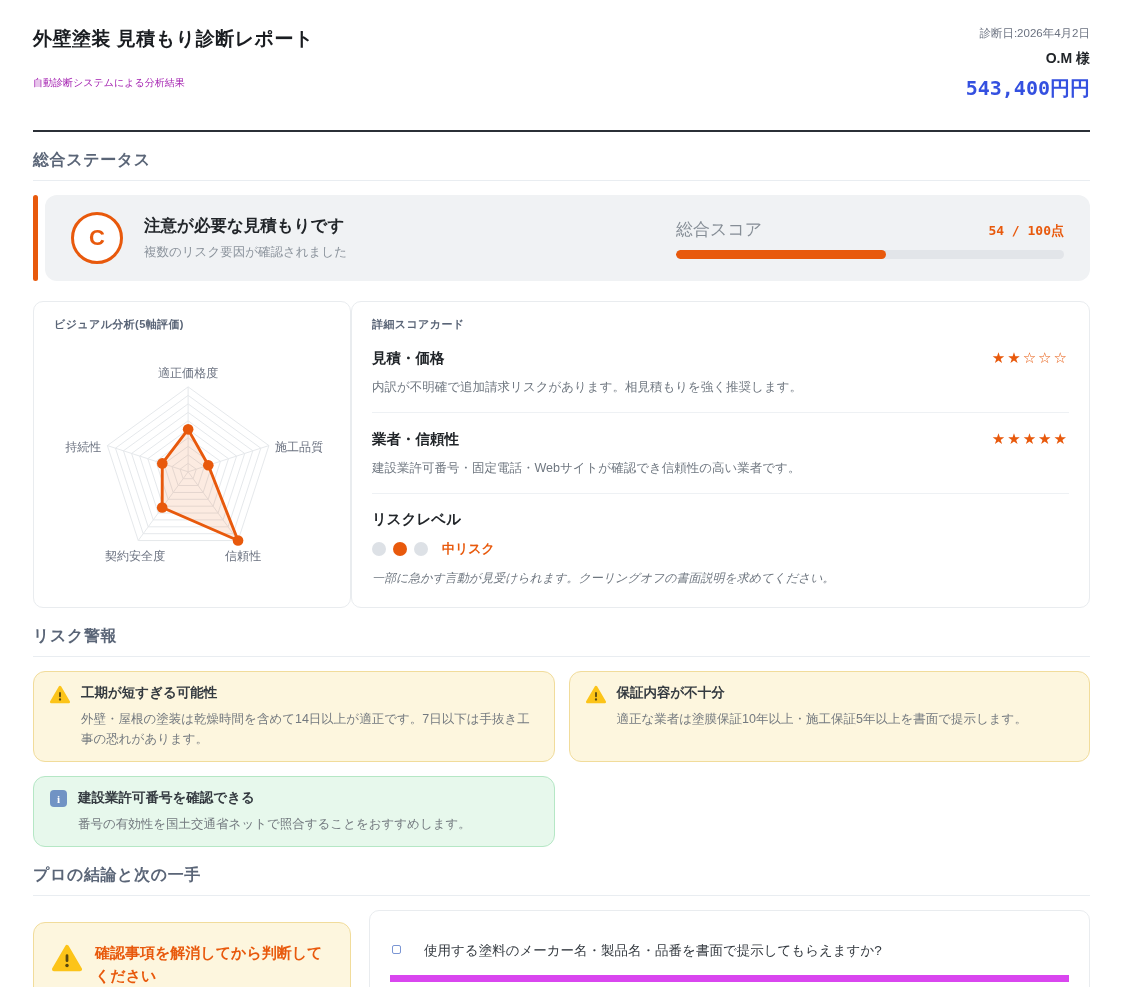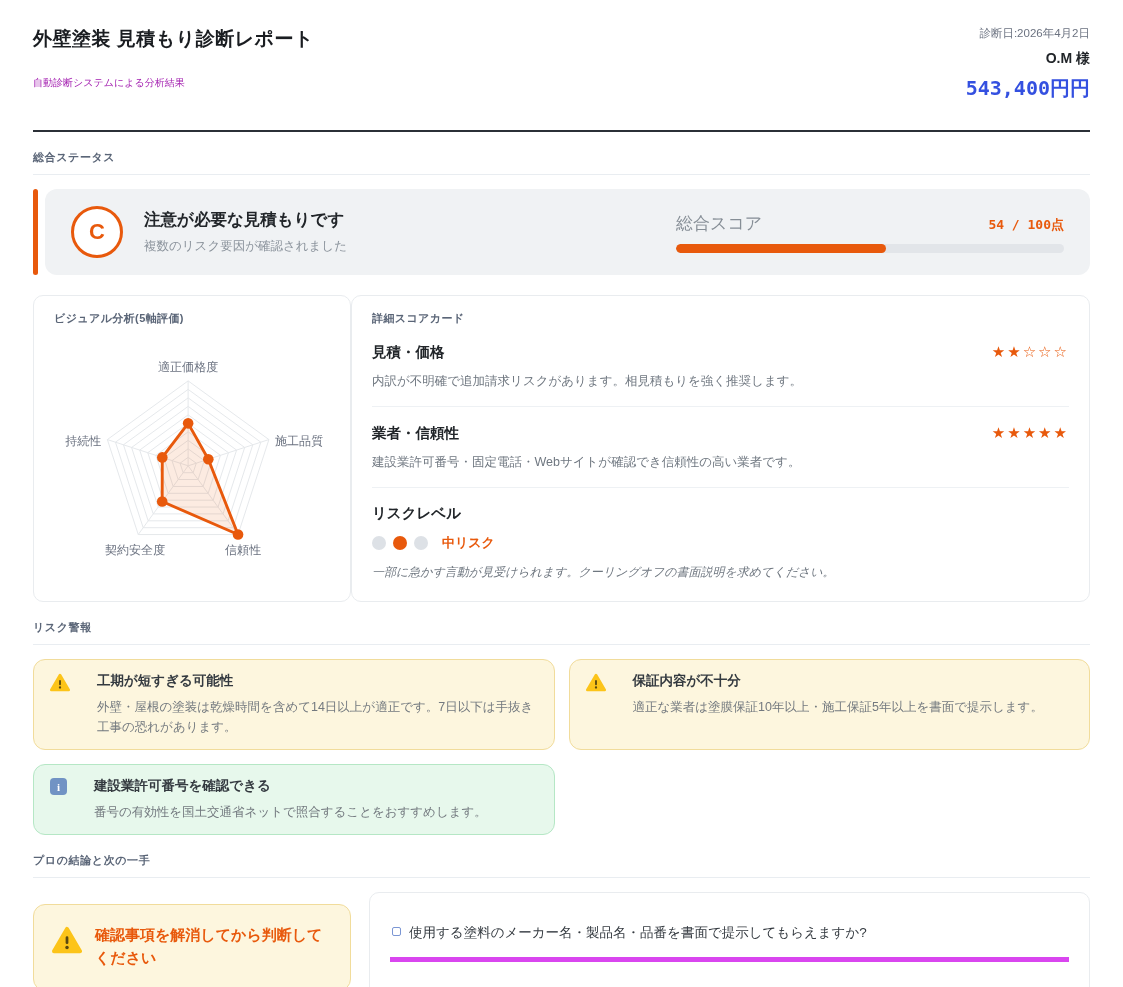--- a/index.html
+++ b/index.html
@@ -13,21 +13,21 @@
   .h-title { font-size:19px; font-weight:700; color:#1a1d21; letter-spacing:0.5px; }
   .h-sub   { font-size:10px; color:#a21caf; margin-top:24px; }
   .h-right { text-align:right; }
   .h-date  { font-size:11.5px; color:#6b7280; }
   .h-cust  { font-size:14px; font-weight:700; color:#212529; margin-top:9px; }
   .h-price { font-size:20px; font-weight:700; color:#3450e0; margin-top:7px;
              font-family:"DejaVu Sans Mono","Liberation Mono",monospace; }
   .h-price .unit { font-family:"Liberation Sans","DejaVu Sans",sans-serif; }
 
   
-  .sec-label { font-size:11px; font-weight:700; color:#5a6577; letter-spacing:0.6px; margin-top:18px; }
+  .sec-label { font-size:16px; font-weight:700; color:#5a6577; letter-spacing:0.6px; margin-top:18px; }
   .sec-divider { border:none; border-top:1px solid #e9edf1; margin:9px 0 0; }
 
   
   .status-row { display:flex; gap:7px; margin-top:14px; }
   .accent-bar { width:5px; border-radius:4px; background:#e8590c; }
   .status-card { flex:1; background:#f0f2f4; border-radius:12px; padding:17px 26px;
                  display:flex; align-items:center; }
   .grade-circle { width:52px; height:52px; border-radius:50%; background:#fff;
                   border:3px solid #e8590c; color:#e8590c; font-size:22px; font-weight:700;
                   display:flex; align-items:center; justify-content:center; margin-right:21px; flex:none; }
@@ -59,41 +59,41 @@
   .risk-block { padding-top:16px; }
   .risk-title { font-size:14.5px; font-weight:700; color:#212529; }
   .risk-dots { display:flex; align-items:center; gap:7px; margin-top:11px; }
   .dot { width:14px; height:14px; border-radius:50%; background:#dde1e6; }
   .dot.on { background:#e8590c; }
   .risk-level { font-size:13px; font-weight:700; color:#e8590c; margin-left:7px; }
   .risk-desc { font-size:12px; color:#6f7780; margin-top:11px; line-height:1.6;font-style:italic; }
 
   
   .alert-grid { display:grid; grid-template-columns:1fr 1fr; gap:14px; margin-top:14px; }
-  .alert-card { border-radius:12px; padding:12px 16px; display:flex; gap:27px; align-items:flex-start; }
+  .alert-card { border-radius:12px; padding:12px 16px; display:flex; gap:11px; align-items:flex-start; }
   .alert-warn { background:#fdf6de; border:1px solid #f1dc9b; }
   .alert-info { background:#e7f8ec; border:1px solid #b5e7c5; }
   .a-title { font-size:13.5px; font-weight:700; color:#343a40; }
   .a-desc { font-size:12.5px; color:#73797f; margin-top:7px; line-height:1.6; }
   .warn-icon { flex:none; margin-top:1px; }
   .info-icon { flex:none; width:17px; height:17px; border-radius:4px; background:#7193c4; color:#fff;
                font-size:11px; font-weight:700; display:flex; align-items:center; justify-content:center;
                font-family:"Liberation Serif","DejaVu Serif",serif; margin-top:1px; }
 
   
   .conclusion-row { display:flex; gap:18px; margin-top:14px; align-items:flex-start; }
   .conclusion-col { width:318px; flex:none; }
   .sub-label { font-size:11px; font-weight:700; color:#5a6577; letter-spacing:0.4px; }
   .conclusion-card { margin-top:12px; background:#fdf6de; border:1px solid #f1dc9b; border-radius:12px;
                      padding:18px 18px 20px; display:flex; gap:13px; align-items:flex-start; }
   .c-title { font-size:15px; font-weight:700; color:#e8590c; line-height:1.55; }
 
   .checklist-card { flex:1; background:#fff; border:1px solid #e9ecef; border-radius:10px; padding:15px 20px 12px; }
-  .check-item { display:flex; align-items:flex-start; gap:8px; padding:15px 2px 14px;
-                border-bottom:5px solid #d946ef; }
+  .check-item { display:flex; align-items:flex-start; gap:23px; padding:15px 2px 14px;
+                border-bottom:7px solid #d946ef; }
   .checkbox { flex:none; width:9px; height:9px; border:1.5px solid #7b96d4; border-radius:2px;
               margin-top:4px; background:#fff; cursor:pointer; }
   .check-text { font-size:13.5px; color:#343a40; line-height:1.5; }
 </style>
 </head>
 <body>
 
 <div class="page">
 
   <div class="header">

